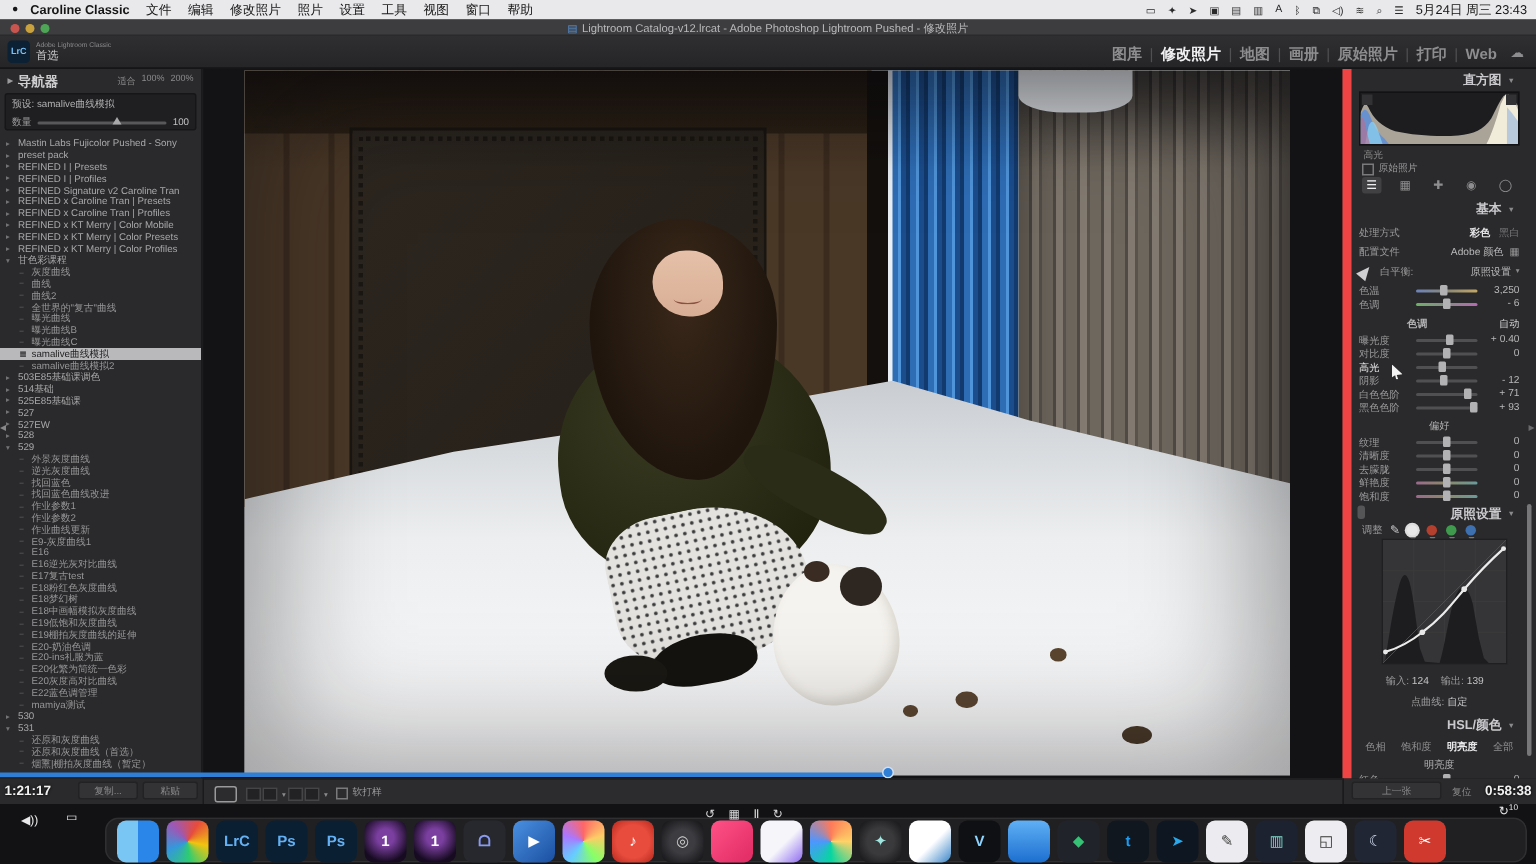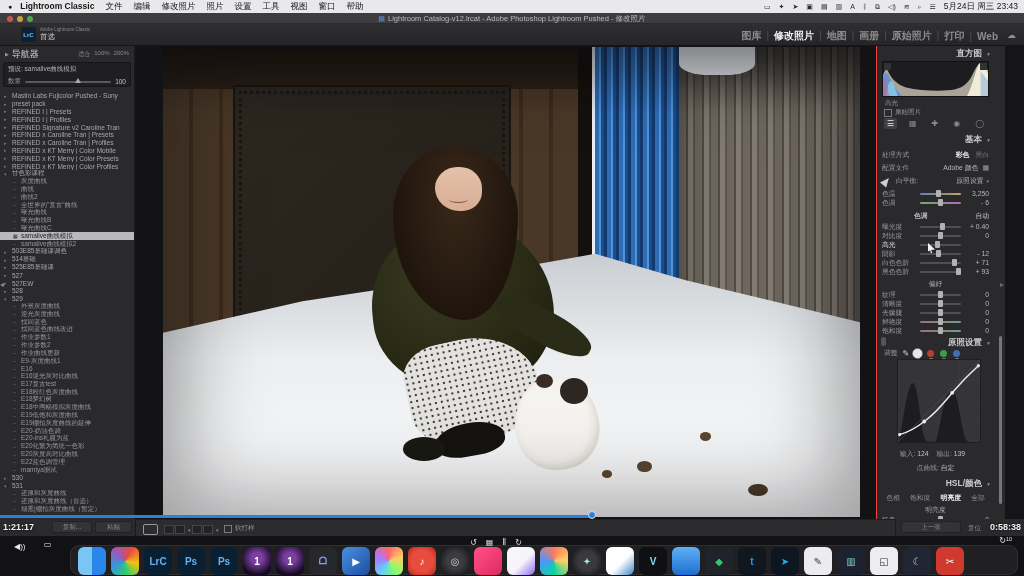--- a/index.html
+++ b/index.html
@@ -22,37 +22,37 @@
             border-bottom:1px solid #2a2a2c;box-sizing:border-box;}
   .tdot{position:absolute;top:3px;width:6px;height:6px;border-radius:50%;}
   .tdot.r{left:7px;background:#c9564e;}
   .tdot.y{left:17px;background:#c9a23e;}
   .tdot.g{left:27px;background:#4da555;}
   .wtitle{position:absolute;left:0;right:0;top:1px;text-align:center;font-size:7.5px;color:#b9b9bb;}
   .doc-icon{color:#5a9ae0;margin-right:3px;font-size:7px;}
   
   .modulebar{position:absolute;left:0;top:24px;width:1024px;height:22px;
              background:linear-gradient(#2f2f32,#252528);border-bottom:1px solid #151517;box-sizing:border-box;}
-  .idplate{position:absolute;left:5px;top:3px;display:flex;align-items:center;gap:4px;margin-left:16px;}
+  .idplate{position:absolute;left:5px;top:3px;display:flex;align-items:center;gap:4px;}
   .lrc-badge{width:15px;height:15px;border-radius:3px;background:#0c2133;color:#7cc0f6;font-size:6px;
              font-weight:bold;display:flex;align-items:center;justify-content:center;}
   .id-lines{display:flex;flex-direction:column;line-height:1.1;}
   .id-brand{font-size:4.5px;color:#8b8b8d;}
   .id-plate{font-size:7.5px;color:#d2d2d4;}
   .modules{position:absolute;right:26px;top:5px;display:flex;align-items:center;}
   .mod{font-size:10px;color:#8d8d8f;font-weight:bold;cursor:default;white-space:nowrap;}
   .mod.active{color:#f0f0f2;}
   .mod+.mod::before{content:"|";color:#505052;font-weight:normal;margin:0 5px;}
   .cloud{position:absolute;right:8px;top:6px;font-size:9px;color:#8d8d8f;}
   
   .leftpanel{position:absolute;left:0;top:46px;width:135px;height:473px;background:#2a2a2c;
              border-right:1px solid #1a1a1c;box-sizing:border-box;overflow:hidden;}
   .navheader{position:absolute;left:0;top:2px;width:100%;height:12px;display:flex;align-items:center;padding:0 5px;box-sizing:border-box;}
   .nav-tri{font-size:5px;color:#9a9a9c;margin-right:3px;}
-  .nav-title{font-size:9px;font-weight:normal;color:#cfcfd1;}
+  .nav-title{font-size:9px;font-weight:bold;color:#cfcfd1;}
   .nav-zooms{margin-left:auto;display:flex;gap:4px;font-size:6px;color:#8a8a8c;}
   .previewbox{position:absolute;left:3px;top:16px;width:128px;height:25px;background:#1f1f21;
               border:1px solid #161618;border-radius:2px;box-sizing:border-box;padding:2px 4px;}
   .pv-label{font-size:6.5px;color:#b2b2b4;white-space:nowrap;}
   .pv-row{display:flex;align-items:center;margin-top:3px;gap:4px;}
   .pv-amount{font-size:6.5px;color:#9a9a9c;}
   .pv-track{position:relative;flex:1;height:2px;background:#58585a;border-radius:1px;}
   .pv-knob{position:absolute;top:-3px;width:0;height:0;border-left:3px solid transparent;border-right:3px solid transparent;border-bottom:5px solid #a8a8aa;}
   .pv-val{font-size:6.5px;color:#c2c2c4;}
   .tree{position:absolute;left:0;top:46px;width:135px;}
@@ -133,22 +133,22 @@
   .ddcaret{font-size:5px;color:#8a8a8c;margin-left:2px;}
   .softproof{position:absolute;left:88px;top:4px;display:flex;align-items:center;gap:3px;}
   .cb{width:6px;height:6px;border:1px solid #7a7a7c;background:transparent;display:inline-block;}
   .sp-label{font-size:6.5px;color:#9a9a9c;}
   .rightfooter{position:absolute;left:895px;top:519px;width:129px;height:17px;background:#2a2a2c;
      border-left:1px solid #1a1a1c;box-sizing:border-box;}
   .btn-prev{left:5px;width:60px;}
   .rf-reset{position:absolute;left:72px;top:5px;font-size:6.5px;color:#8a8a8c;}
   .rf-timer{right:3px;top:3px;}
   
-  .rightpanel{position:absolute;left:876px;top:46px;width:129px;height:473px;background:#2a2a2c;
-     border-left:1px solid #ef4444;box-sizing:border-box;overflow:hidden;font-size:6.8px;color:#a0a0a2;}
+  .rightpanel{position:absolute;left:895px;top:46px;width:129px;height:473px;background:#2a2a2c;
+     border-left:6px solid #ef4444;box-sizing:border-box;overflow:hidden;font-size:6.8px;color:#a0a0a2;}
   .rp-edge{position:absolute;right:1px;top:234px;font-size:8px;color:#6a6a6c;}
   .rp-scroll{position:absolute;right:3px;top:290px;width:3px;height:168px;background:#77777a;border-radius:2px;}
   .phead{position:absolute;right:14px;font-size:8.5px;font-weight:bold;color:#cacace;display:flex;gap:4px;align-items:center;}
   .phead .caret{font-size:5px;color:#8a8a8c;}
   .histo{position:absolute;left:5px;top:15px;width:107px;height:36px;background:#1d1d1f;border:1px solid #121214;box-sizing:border-box;}
   .histo svg{width:100%;height:100%;display:block;}
   .clipbox{position:absolute;top:1px;width:7px;height:7px;background:#323234;}
   .clipbox.l{left:1px;}.clipbox.r{right:1px;}
   .histo-info{position:absolute;left:8px;top:53px;font-size:6.5px;color:#8e8e90;}
   .origrow{position:absolute;left:7px;top:62px;display:flex;align-items:center;gap:3px;font-size:6.5px;color:#9a9a9c;}
@@ -218,21 +218,21 @@
 </style>
 </head>
 <body>
 
 <div class="screen">
 
   <div class="menubar">
     <span class="apple">●</span>
     <div class="menus">
 
-    <span class="menu-item bold">Lightroom Classic</span>
+    <span class="menu-item bold">Caroline Classic</span>
         <span class="menu-item">文件</span>
         <span class="menu-item">编辑</span>
         <span class="menu-item">修改照片</span>
         <span class="menu-item">照片</span>
         <span class="menu-item">设置</span>
         <span class="menu-item">工具</span>
         <span class="menu-item">视图</span>
         <span class="menu-item">窗口</span>
         <span class="menu-item">帮助</span>
       </div>

